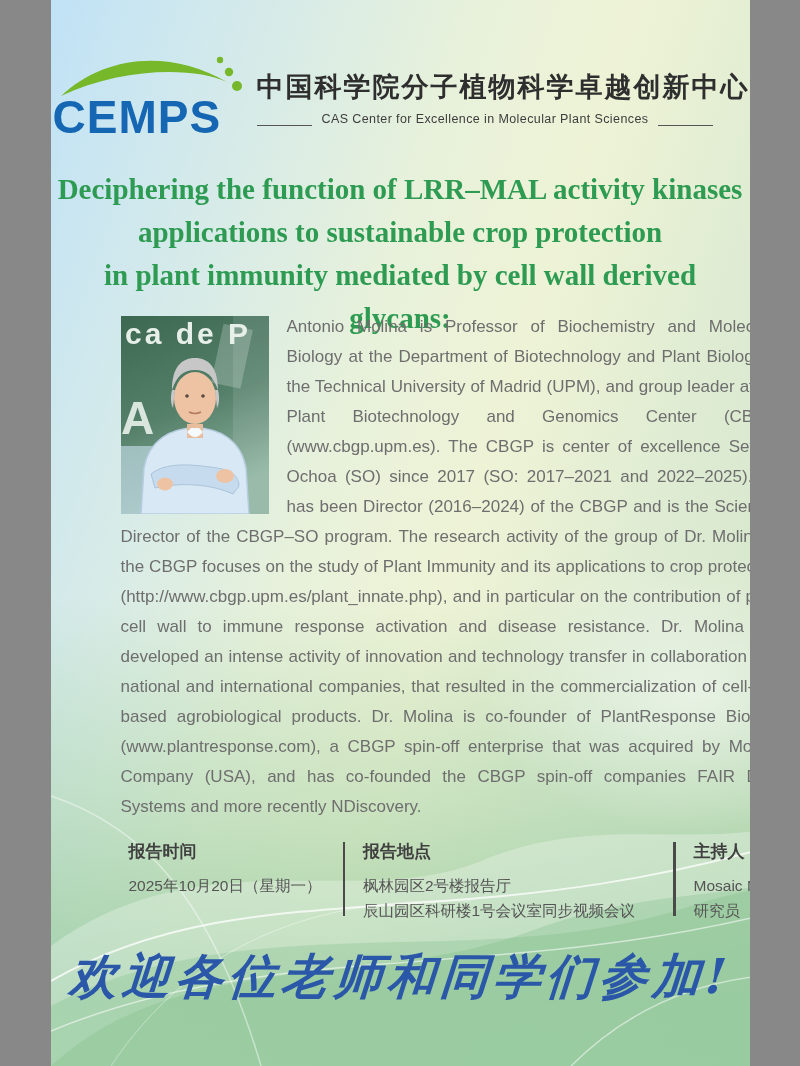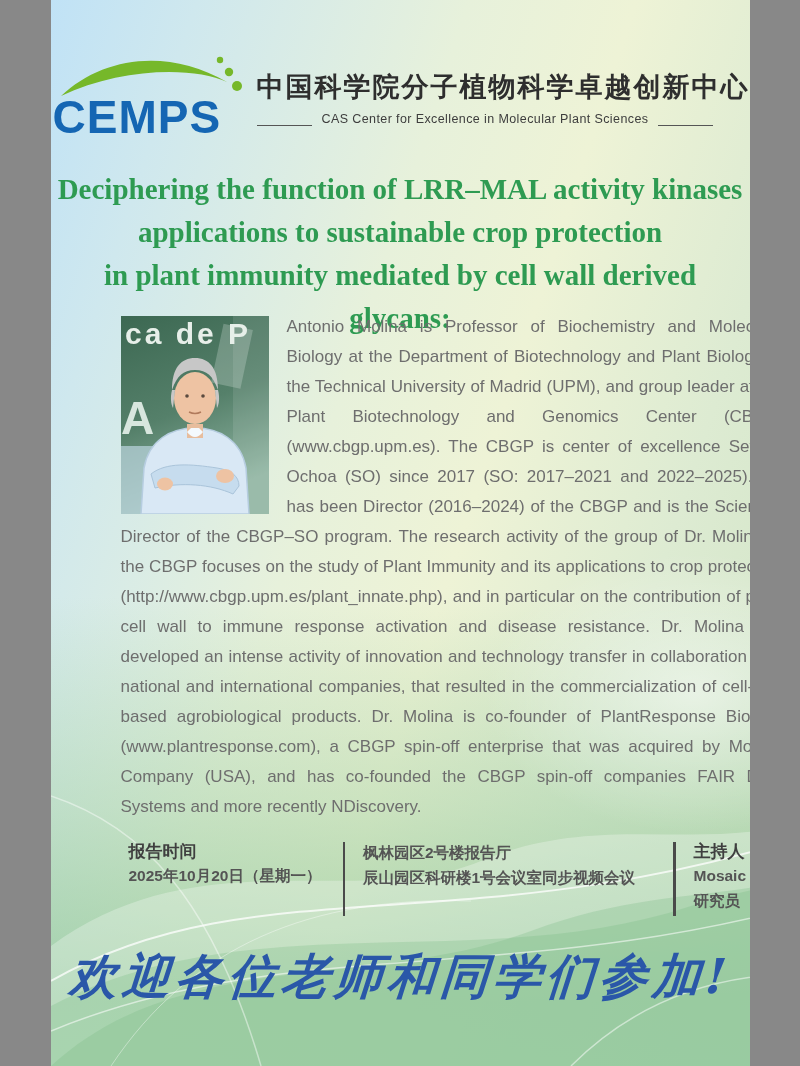--- a/index.html
+++ b/index.html
@@ -24,22 +24,22 @@
   .title{ position:absolute; top:168px; left:0; width:100%; text-align:center;
     font-family:"Liberation Serif", serif; font-weight:bold; color:#2e9b52;
     font-size:29px; line-height:43px; }
   
   .bio{ position:absolute; top:312px; left:70px; width:662px;
     font-size:17px; line-height:30px; color:#6e6e6e; text-align:justify; }
   .photo{ float:left; width:148px; height:198px; margin:4px 18px 6px 0; }
   
   .schedule{ position:absolute; top:840px; left:78px; width:700px; display:flex; align-items:flex-start; }
   .sch-col{ display:flex; flex-direction:column; }
-  .sch-label{ font-size:17px; font-weight:bold; color:#3f3f3f; }
-  .sch-line{ font-size:15.5px; color:#545454; line-height:25px;font-weight:bold; }
+  .sch-label{ font-size:17px; font-weight:bold; color:#3f3f3f; margin-bottom:10px; }
+  .sch-line{ font-size:15.5px; color:#545454; line-height:25px; }
   .sch-div{ width:2.5px; height:74px; background:#4a4a4a; margin:2px 18px 0 18px; }
   .col-time{ width:196px; }
   .col-loc{ width:292px; }
   
   .welcome{ position:absolute; top:945px; left:0; width:100%; text-align:center;
     font-size:48px; font-weight:bold; color:#2a57a8; letter-spacing:5px;
     font-family:"DejaVu Serif", serif; font-style:italic; transform:skewX(-4deg); }
   
   .waves{ position:absolute; left:0; bottom:0; pointer-events:none; }
   .side-dots{ position:absolute; left:760px; top:644px; width:26px; height:56px; }
@@ -132,20 +132,21 @@
     <path d="M7.5,43 A5.5,5.5 0 0 0 18.5,43 Z" fill="#f2f7f0"></path>
   </svg>
 
   <div class="schedule">
     <div class="sch-col col-time">
       <div class="sch-label">报告时间</div>
       <div class="sch-line">2025年10月20日（星期一）</div>
     </div>
     <div class="sch-div"></div>
     <div class="sch-col col-loc">
+      <div class="sch-label">报告地点</div>
       <div class="sch-line">枫林园区2号楼报告厅</div>
       <div class="sch-line">辰山园区科研楼1号会议室同步视频会议</div>
     </div>
     <div class="sch-div"></div>
     <div class="sch-col">
       <div class="sch-label">主持人</div>
       <div class="sch-line">Mosaic Macho</div>
       <div class="sch-line">研究员</div>
     </div>
   </div>

